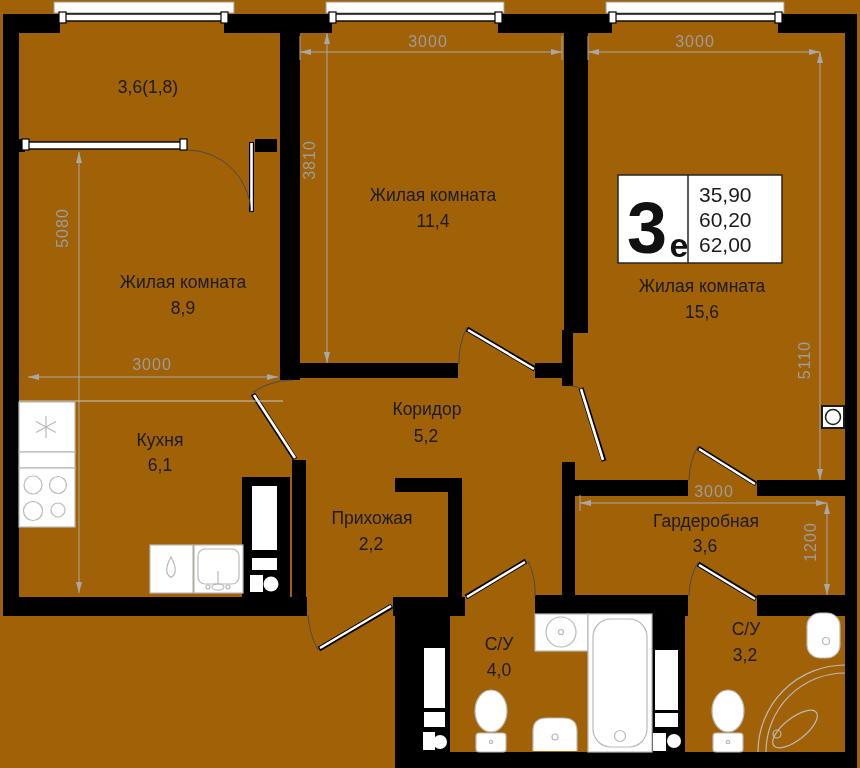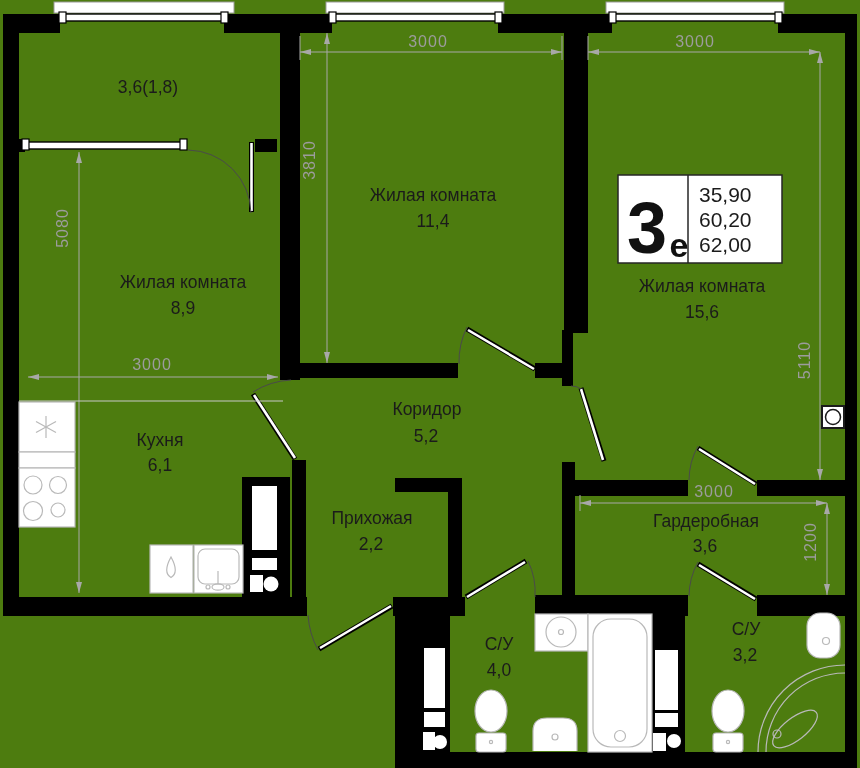--- a/index.html
+++ b/index.html
@@ -1,16 +1,16 @@
 <!DOCTYPE html>
 <html><head>
 <meta charset="utf-8">
 <style>
   html,body{margin:0;padding:0;background:#ffffff;}
-  .stage{position:relative;width:860px;height:768px;background:#4d7c0f;overflow:hidden;
+  .stage{position:relative;width:860px;height:768px;background:#a16207;overflow:hidden;
          font-family:"Liberation Sans", sans-serif;}
   svg{display:block;}
   .wall{fill:#000;}
   .winframe{fill:#fff;stroke:#000;stroke-width:1.4;}
   .sill{fill:#fff;stroke:#9a9a9a;stroke-width:1;}
   .cap{fill:#fff;stroke:#000;stroke-width:1.2;}
   .leaf-o{stroke:#000;stroke-width:5;fill:none;}
   .leaf-i{stroke:#fff;stroke-width:2.6;fill:none;}
   .arc{stroke:#4a4a4a;stroke-width:1;fill:none;}
   .dimline{stroke:#a8a8a8;stroke-width:1;fill:none;}

